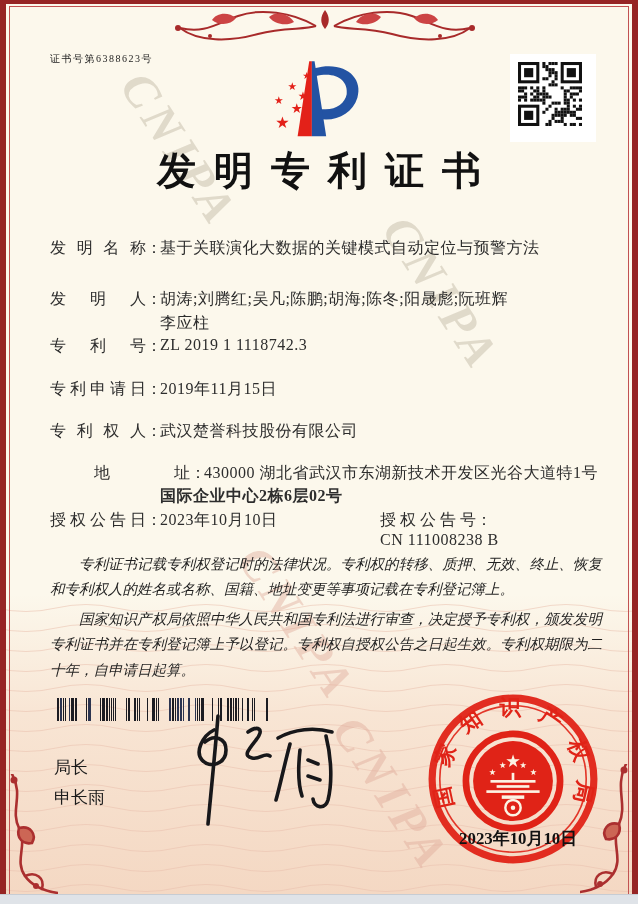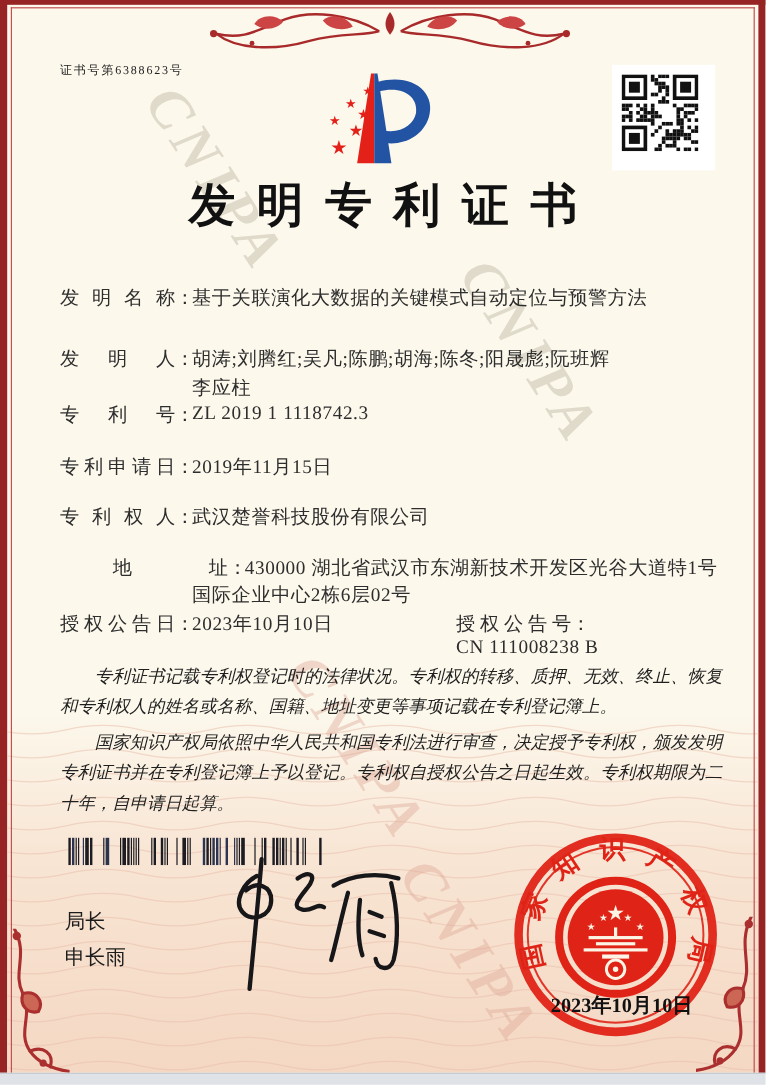--- a/index.html
+++ b/index.html
@@ -264,21 +264,21 @@
       <span class="flabel">专利申请日</span><span class="fcolon">：</span><span class="fval">2019年11月15日</span>
     </div>
 
     <div class="frow" style="top:417px;">
       <span class="flabel">专利权人</span><span class="fcolon">：</span><span class="fval">武汉楚誉科技股份有限公司</span>
     </div>
 
     <div class="frow" style="top:459px;margin-left:44px;">
       <span class="flabel">地址</span><span class="fcolon">：</span><span class="fval">430000 湖北省武汉市东湖新技术开发区光谷大道特1号</span>
     </div>
-    <div class="fline2" style="top:482px;">国际企业中心2栋6层02号</div>
+    <div class="fline2" style="top:482px;font-weight:bold;">国际企业中心2栋6层02号</div>
 
     <div class="frow" style="top:506px; width:552px;">
       <span class="flabel">授权公告日</span><span class="fcolon">：</span><span class="fval">2023年10月10日</span>
       <span class="fcol2">
         <span class="flabel">授权公告号</span><span class="fcolon">：</span><span class="fval">CN 111008238 B</span>
       </span>
     </div>
 
     <div class="abs" id="body-text">
       <p>专利证书记载专利权登记时的法律状况。专利权的转移、质押、无效、终止、恢复和专利权人的姓名或名称、国籍、地址变更等事项记载在专利登记簿上。</p>

